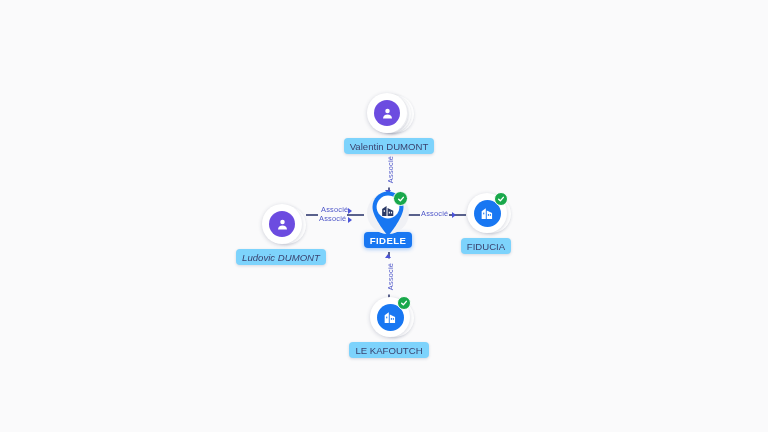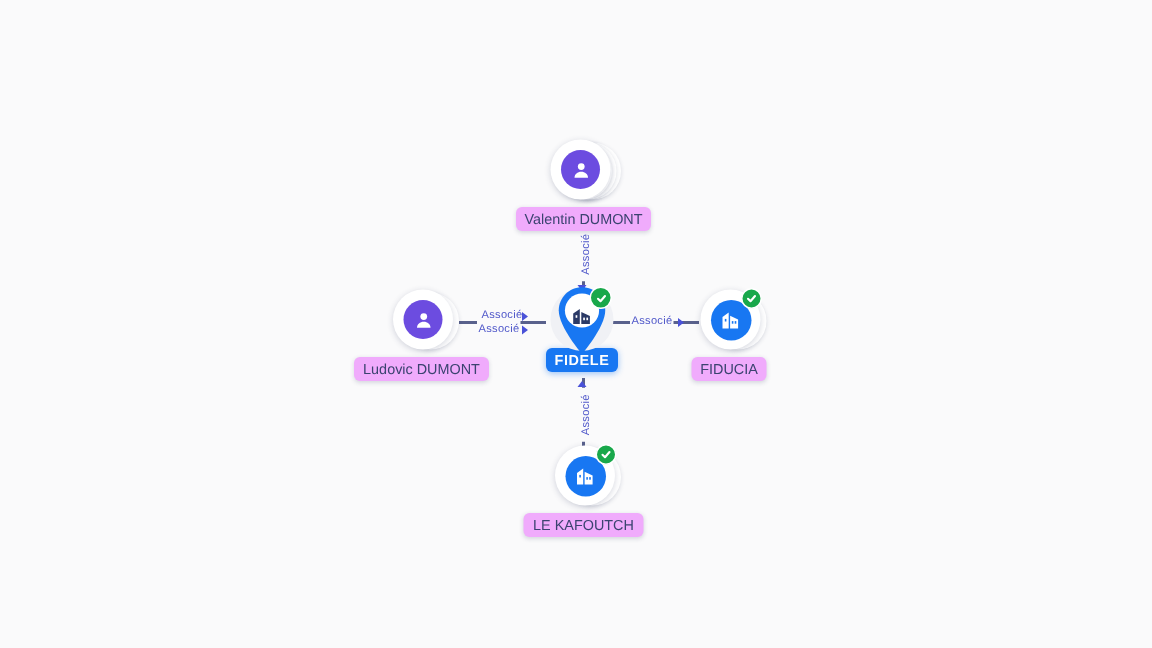--- a/index.html
+++ b/index.html
@@ -84,21 +84,21 @@
     position:absolute;width:12px;height:12px;border-radius:50%;
     background:#19a84b;right:-1px;top:1px;
     border:1.5px solid #ffffff;
     display:flex;align-items:center;justify-content:center;
     z-index:4;
   }
   .check-badge svg{display:block;}
 
   .node-label{
     margin-top:2px;
-    background:#f0abfc;
+    background:#7dd3fc;
     color:#3b4370;
     font-size:9.6px;
     padding:2.5px 6px;
     border-radius:4px;
     box-shadow:0 1px 3px rgba(40,50,90,.17);
     white-space:nowrap;
   }
   .node-label.selected{
     background:#1877f2;
     color:#ffffff;
@@ -157,21 +157,21 @@
           <svg width="15" height="15" viewBox="0 0 24 24" fill="#ffffff">
             <circle cx="12" cy="8" r="3.6"></circle>
             <path d="M4.8 20c0-3.9 3.2-6.4 7.2-6.4s7.2 2.5 7.2 6.4z"></path>
           </svg>
         </div>
       </div>
     </div>
     <div class="node-label">Valentin DUMONT</div>
   </div>
 
-  <div class="node" style="left:238px;top:192px;width:86px;">
+  <div class="node" style="left:238px;top:203px;width:86px;font-style:italic;">
     <div class="avatar-wrap" style="margin-left:0px;">
       <div class="stack s1"></div>
       <div class="avatar-ring" style="left:3px;">
         <div class="avatar-disc" style="background:#6c4ce0;">
           <svg width="15" height="15" viewBox="0 0 24 24" fill="#ffffff">
             <circle cx="12" cy="8" r="3.6"></circle>
             <path d="M4.8 20c0-3.9 3.2-6.4 7.2-6.4s7.2 2.5 7.2 6.4z"></path>
           </svg>
         </div>
       </div>

